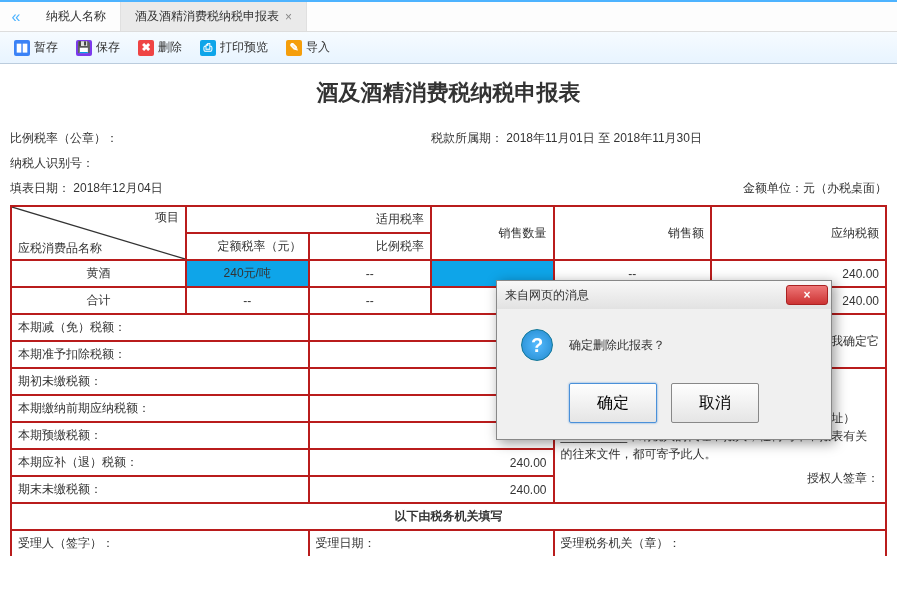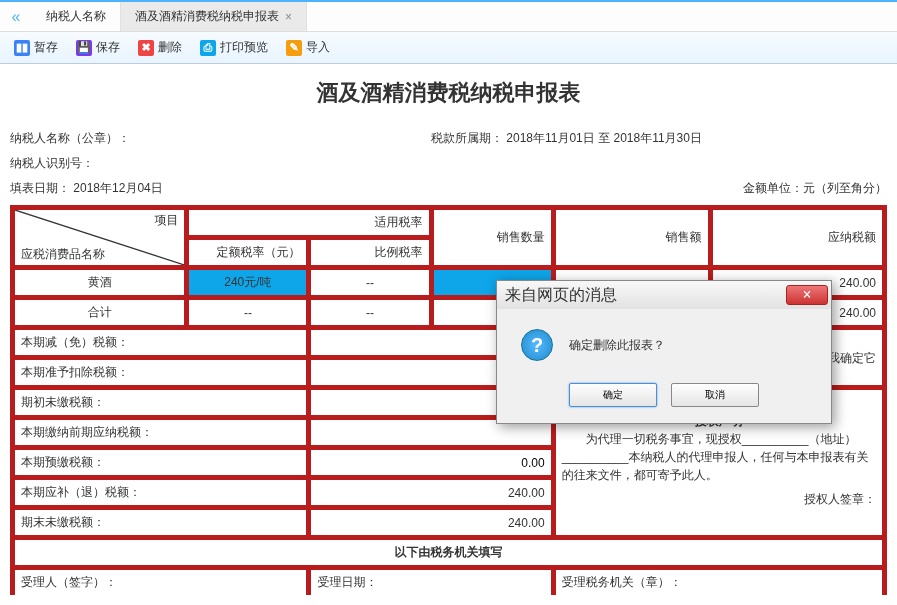--- a/index.html
+++ b/index.html
@@ -13,40 +13,40 @@
   .toolbar { display:flex; align-items:center; gap:18px; height:32px; padding:0 14px; background:linear-gradient(#f6fbff,#e8f4ff); border-bottom:1px solid #bcd; }
   .tbtn { display:flex; align-items:center; gap:4px; cursor:pointer; color:#333; }
   .ticon { width:16px; height:16px; border-radius:2px; display:inline-flex; align-items:center; justify-content:center; color:#fff; font-size:11px; font-weight:bold; }
   .page { padding: 8px 10px 0 10px; }
   .title { text-align:center; font-size:22px; font-family: SimSun, serif; font-weight:bold; padding: 6px 0 18px; }
   .meta-row { display:flex; padding:4px 0; }
   .meta-left { flex:0 0 48%; }
   .meta-center { flex:1; }
   .meta-right { text-align:right; flex:0 0 25%; }
   table.main { width:100%; border-collapse:collapse; table-layout:fixed; }
-  table.main td, table.main th { border:5px solid #b91c1c; padding:4px 6px; height:26px; vertical-align:middle; }
+  table.main td, table.main th { border:2px solid #b91c1c; padding:4px 6px; height:26px; vertical-align:middle; }
   .hdr { text-align:right; background:#fff; font-weight:normal; }
   .diag { position:relative; padding:0; height:44px; }
   .diag svg { position:absolute; inset:0; width:100%; height:100%; }
   .diag .tl { position:absolute; top:2px; right:6px; }
   .diag .bl { position:absolute; bottom:2px; left:6px; }
   .green { background:#0ea5e9; text-align:center; }
   .num { text-align:right; padding-right:8px; }
   .center { text-align:center; }
   .section-title { text-align:center; font-weight:bold; }
   .auth-para { padding:2px 6px; font-size:12px; line-height:1.5; }
 
   
   .modal { position:absolute; left:496px; top:280px; width:336px; background:#f0f0f0; border:1px solid #888; box-shadow:3px 3px 12px rgba(0,0,0,0.4); }
-  .modal-title { background:linear-gradient(#f8f8f8,#e2e2e2); height:28px; display:flex; align-items:center; justify-content:space-between; padding:0 0 0 8px; font-size:16px;font-family:Liberation Serif, serif; }
+  .modal-title { background:linear-gradient(#f8f8f8,#e2e2e2); height:28px; display:flex; align-items:center; justify-content:space-between; padding:0 0 0 8px; font-size:12px; }
   .modal-close { width:42px; height:20px; background:linear-gradient(#e77,#c33); border:1px solid #a22; border-radius:3px; margin-right:3px; display:flex; align-items:center; justify-content:center; color:#fff; font-weight:bold; cursor:pointer; }
   .modal-body { display:flex; align-items:center; gap:16px; padding:20px 20px 16px 24px; }
   .modal-qicon { width:32px; height:32px; border-radius:50%; background:radial-gradient(#5bf,#28c); display:flex; align-items:center; justify-content:center; color:#fff; font-size:20px; font-weight:bold; border:1px solid #179; }
   .modal-btns { display:flex; gap:14px; justify-content:center; padding:6px 0 16px; }
-  .modal-btn { width:88px; height:24px; background:linear-gradient(#fefefe,#e5e5e5); border:1px solid #888; border-radius:2px; cursor:pointer; font-size:10px; }
+  .modal-btn { width:88px; height:40px; background:linear-gradient(#fefefe,#e5e5e5); border:1px solid #888; border-radius:2px; cursor:pointer; font-size:16px; }
   .modal-btn.primary { border:1px solid #4a90d9; box-shadow:0 0 2px #4a90d9; }
 </style>
 </head>
 <body>
 
 <div class="top-border"></div>
 
 <div class="tabbar">
   <div class="tab-back">«</div>
   <div class="tab">
@@ -78,30 +78,30 @@
   <div class="tbtn">
       <span class="ticon" style="background:#f59e0b">✎</span>
       <span>导入</span>
     </div>
 </div>
 
 <div class="page">
   <div class="title">酒及酒精消费税纳税申报表</div>
 
   <div class="meta-row">
-    <div class="meta-left">纳税人名称（公章）：</div>
+    <div class="meta-left">比例税率（公章）：</div>
     <div class="meta-center"><span>税款所属期：</span> <span>2018年11月01日  至  2018年11月30日</span></div>
   </div>
   <div class="meta-row">
     <div class="meta-left">纳税人识别号：</div>
   </div>
   <div class="meta-row" style="margin-bottom:4px;">
     <div class="meta-left"><span>填表日期：</span> <span>2018年12月04日</span></div>
     <div style="flex:1"></div>
-    <div class="meta-right">金额单位：元（列至角分）</div>
+    <div class="meta-right">金额单位：元（办税桌面）</div>
   </div>
 
   <table class="main">
     <colgroup>
       <col style="width:20%">
         <col style="width:14%">
         <col style="width:14%">
         <col style="width:14%">
         <col style="width:18%">
         <col style="width:20%">

